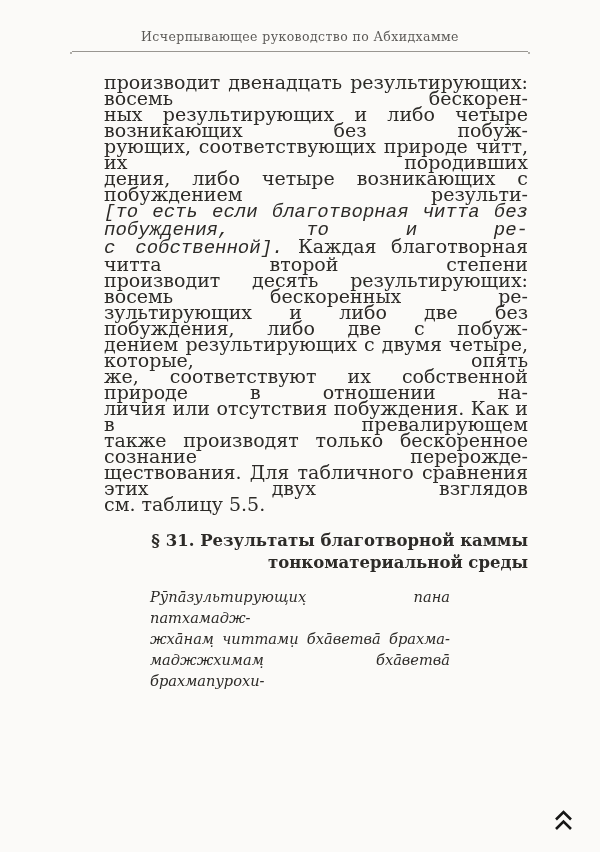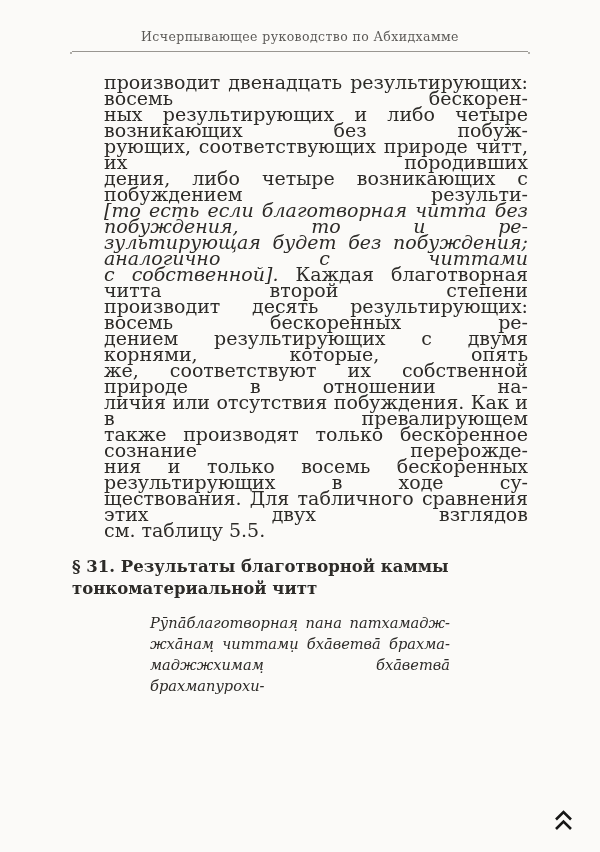--- a/index.html
+++ b/index.html
@@ -34,27 +34,27 @@
     width: 2px; height: 2px; border-radius: 50%;
     background: currentColor;
   }
   .header-rule::before { left: -2px; }
   .header-rule::after { right: -2px; }
 
   
   .textblock { font-size: 19px; line-height: 16px; margin-left: 32px; }
   .tline { min-height: 20px; }
   .just { text-align: justify; text-align-last: justify; }
-  .it { font-style: italic; }
+  .it { font-style: italic; font-family: Liberation Mono, monospace; }
 
   .para-continuation { margin-top: 22px; }
 
   .section-heading {
     margin-top: 14px;
-    text-align: left;
+    text-align: right;
     font-weight: bold;
     font-size: 16.5px;
     line-height: 22px;
   }
 
   .pali-quote {
     width: 300px;
     margin: 12px auto 0 auto;
     font-style: italic;
     font-size: 14.6px;
@@ -79,39 +79,38 @@
   <div class="running-header" style="color: rgb(92, 90, 87);">Исчерпывающее руководство по Абхидхамме</div>
 
   <div class="header-rule" style="border-top-color: rgb(153, 150, 145); color: rgb(153, 150, 145);"></div>
 
   <div class="textblock para-continuation">
       <div class="tline just"><span>производит двенадцать результирующих: восемь бескорен-</span></div>
       <div class="tline just"><span>ных результирующих и либо четыре возникающих без побуж-</span></div>
       <div class="tline just"><span>рующих, соответствующих природе читт, их породивших</span></div>
       <div class="tline just"><span>дения, либо четыре возникающих с побуждением результи-</span></div>
       <div class="tline just"><span class="it">[то есть если благотворная читта без побуждения, то и ре-</span></div>
-      <div class="tline just"><span class="it">зультирующая будет без побуждения; аналогично с читтами</span></div>
       <div class="tline just"><span class="it">с собственной].</span><span> Каждая благотворная читта второй степени</span></div>
       <div class="tline just"><span>производит десять результирующих: восемь бескоренных ре-</span></div>
-      <div class="tline just"><span>дением результирующих с двумя корнями, которые, опять</span></div>
+      <div class="tline just"><span>зультирующих и либо две без побуждения, либо две с побуж-</span></div>
+      <div class="tline just"><span>дением результирующих с двумя четыре, которые, опять</span></div>
       <div class="tline just"><span>же, соответствуют их собственной природе в отношении на-</span></div>
       <div class="tline just"><span>личия или отсутствия побуждения. Как и в превалирующем</span></div>
       <div class="tline just"><span>также производят только бескоренное сознание перерожде-</span></div>
-      <div class="tline just"><span>ния и только восемь бескоренных результирующих в ходе су-</span></div>
       <div class="tline just"><span>ществования. Для табличного сравнения этих двух взглядов</span></div>
       <div class="tline"><span>см. таблицу 5.5.</span></div>
     </div>
 
   <div class="section-heading">
     <div>§ 31. Результаты благотворной каммы</div>
-    <div>тонкоматериальной читт</div>
+    <div>тонкоматериальной среды</div>
   </div>
 
   <div class="textblock pali-quote">
-      <div class="tline just"><span>Рӯпа̄благотворная̣ пана патхамадж-</span></div>
+      <div class="tline just"><span>Рӯпа̄зультирующих̣ пана патхамадж-</span></div>
       <div class="tline just"><span>жха̄нам̣ читтами̣ бха̄ветва̄ брахма-</span></div>
       <div class="tline just"><span>маджжхимам̣ бха̄ветва̄ брахмапурохи-</span></div>
     </div>
 
   <button class="scroll-top-button" style="color: rgb(23, 23, 23);">
     <span>
       <svg width="19" height="23" viewBox="0 0 19 23" aria-hidden="true">
         <polyline points="2,10.5 9.5,3 17,10.5" fill="none" stroke="currentColor" stroke-width="2.6" stroke-linecap="butt"></polyline>
         <polyline points="2,20 9.5,12.5 17,20" fill="none" stroke="currentColor" stroke-width="2.6" stroke-linecap="butt"></polyline>
       </svg>

